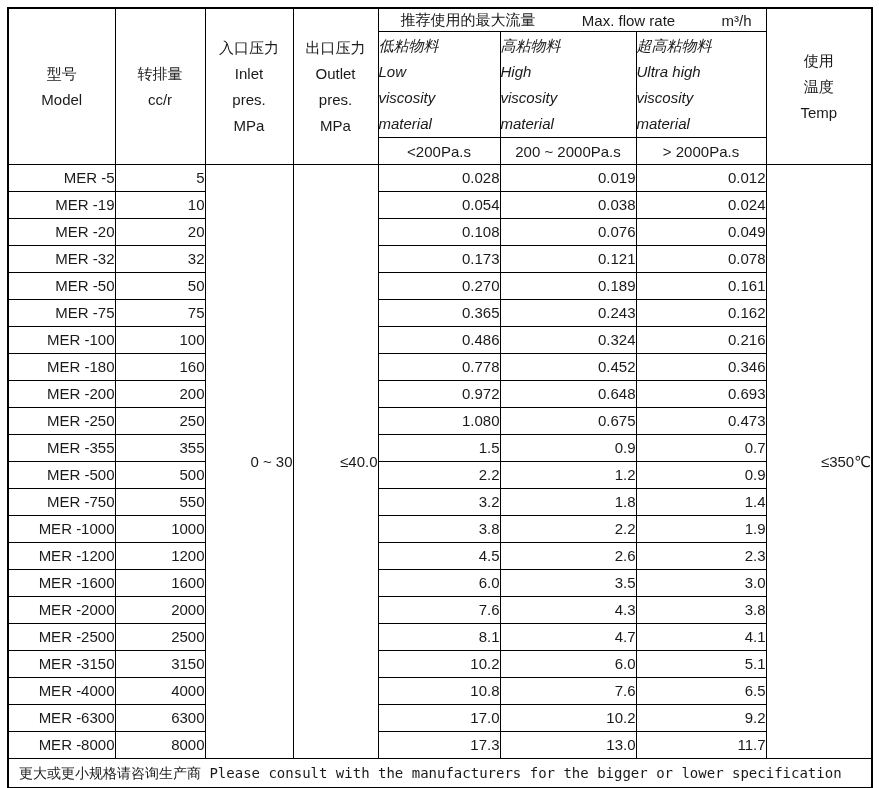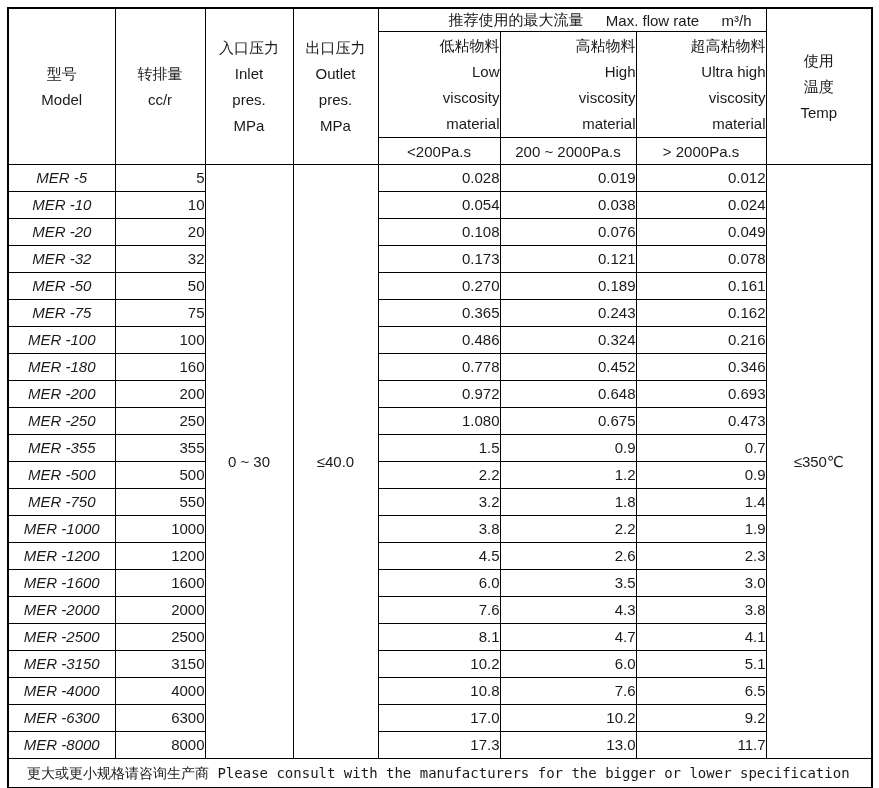--- a/index.html
+++ b/index.html
@@ -30,37 +30,36 @@
     overflow: hidden;
     white-space: nowrap;
   }
   
   .title-row th { height: 22px; }
   .flow-title-cell > div {
     display: flex;
     justify-content: space-between;
     align-items: center;
     padding: 0 14px 0 22px;
-    margin-left: 48px;
-  }
-  .colhead-row th { height: 105px; vertical-align: middle; text-align: right; }
+  }
+  .colhead-row th { height: 105px; vertical-align: middle; text-align: left; font-style: italic; }
   .colhead-row th div, .vmerged-head div { line-height: 26px; }
   .vmerged-head { vertical-align: middle; text-align: center; }
   .subhead-row th { height: 26px; text-align: center; }
   
   tbody td { height: 26px; line-height: 26px; }
-  .cell-left  { text-align: center;  padding-left: 11px; font-style: italic; }
+  .cell-left  { text-align: right;  padding-left: 11px; }
   .cell-num   { text-align: right; padding-right: 13px; }
-  .cell-center{ text-align: center; vertical-align: middle; }
+  .cell-center{ text-align: right; vertical-align: middle; }
   
   .footer-row td {
     height: 28px;
     line-height: 28px;
     text-align: left;
-    padding-left: 18px;
+    padding-left: 10px;
     font-family: "DejaVu Sans Mono", "Liberation Mono", monospace;
     font-size: 14px;
   }
 </style>
 </head>
 <body>
 
 <div class="sheet">
   <table class="spec-table">
     <colgroup>
@@ -139,21 +138,21 @@
           <td class="cell-left">MER -5</td>
           <td class="cell-num">5</td>
           <td class="cell-center" rowspan="22">0 ~ 30</td>
           <td class="cell-center" rowspan="22">≤40.0</td>
           <td class="cell-num">0.028</td>
           <td class="cell-num">0.019</td>
           <td class="cell-num">0.012</td>
           <td class="cell-center" rowspan="22">≤350℃</td>
         </tr>
         <tr>
-          <td class="cell-left">MER -10</td>
+          <td class="cell-left">MER -19</td>
           <td class="cell-num">10</td>
           <td class="cell-num">0.054</td>
           <td class="cell-num">0.038</td>
           <td class="cell-num">0.024</td>
         </tr>
         <tr>
           <td class="cell-left">MER -20</td>
           <td class="cell-num">20</td>
           <td class="cell-num">0.108</td>
           <td class="cell-num">0.076</td>

